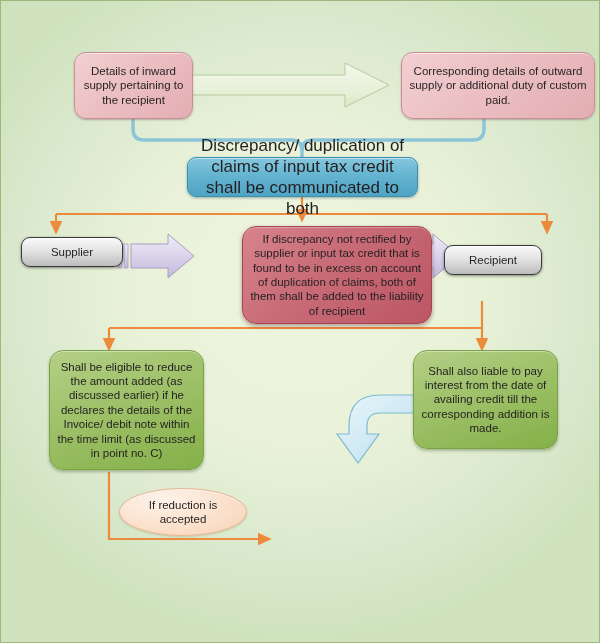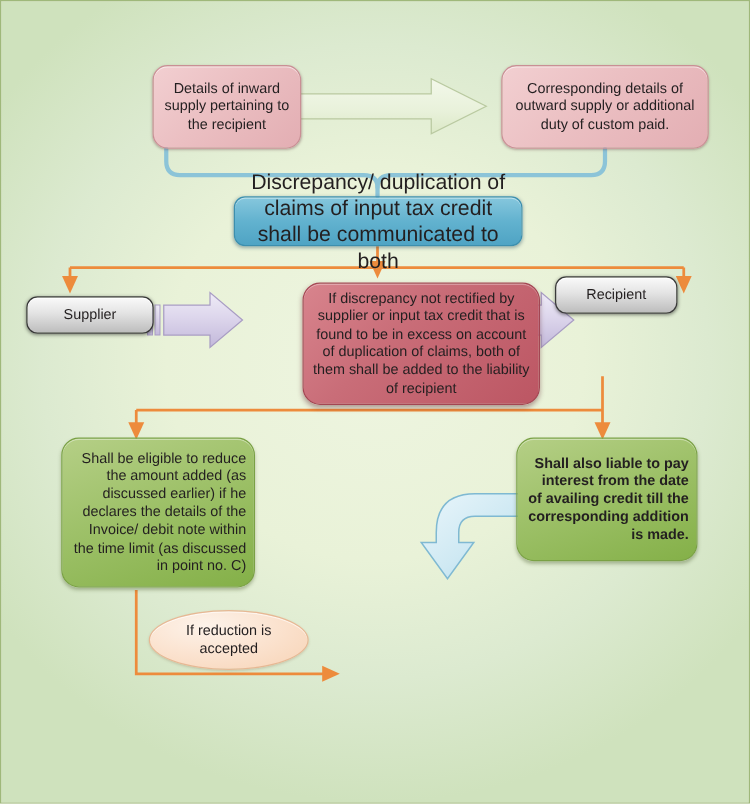--- a/index.html
+++ b/index.html
@@ -72,21 +72,20 @@
     font-size:11.5px;
     margin-left:48px;
   }
   
   .green{
     background:linear-gradient(160deg,#b5cf86 0%,#9ec169 45%,#84b048 100%);
     border:1px solid #7aa145;
     border-radius:14px;
     box-shadow:0 2px 3px rgba(60,80,30,.35), inset 0 1px 0 rgba(255,255,255,.4);
     font-size:11.5px;
-    text-align:right;
   }
   
   .circle{
     background:radial-gradient(circle at 42% 30%, #fdf6ef 0%, #fbe6d5 45%, #f6cfb2 100%);
     border:1px solid #e8b994;
     border-radius:50%;
     box-shadow:0 1px 3px rgba(120,80,50,.25), inset 0 1px 0 rgba(255,255,255,.6);
     font-size:11.5px;
   }
 </style>
@@ -162,50 +161,50 @@
                L336,433
                L357,462
                L378,433
                L366,433
                L366,425
                Q366,412 379,412
                L418,412 z" fill="url(#bluearrow)" stroke="#7fb9d2" stroke-width="1.2"></path>
     </g>
   </svg>
 
-  <div class="node pink" style="left:73px;top:51px;width:119px;height:67px;margin-left:48px;">
+  <div class="node pink" style="left:73px;top:51px;width:119px;height:67px;">
     <span>Details of inward supply pertaining to the recipient</span>
   </div>
 
 
-  <div class="node pink" style="left:400px;top:51px;width:166px;height:67px;">
+  <div class="node pink" style="left:400px;top:51px;width:194px;height:67px;">
     <span>Corresponding details of outward supply or additional duty of custom paid.</span>
   </div>
 
   <div class="node teal" style="left:186px;top:156px;width:231px;height:40px;">
     <span>Discrepancy/ duplication of claims of input tax credit shall be communicated to both</span>
   </div>
 
   <div class="node grey" style="left:20px;top:236px;width:102px;height:30px;">
     <span>Supplier</span>
   </div>
 
   <div class="node red" style="left:193px;top:225px;width:190px;height:98px;">
     <span>If discrepancy not rectified by supplier or input tax credit that is found to be in excess on account of duplication of claims, both of them shall be added to the liability of recipient</span>
   </div>
 
-  <div class="node grey" style="left:443px;top:220px;width:98px;height:30px;">
+  <div class="node grey" style="left:443px;top:244px;width:98px;height:30px;">
     <span>Recipient</span>
   </div>
 
   <div class="node green" style="left:48px;top:349px;width:155px;height:120px;">
     <span>Shall be eligible to reduce the amount added (as discussed earlier) if he declares the details of the Invoice/ debit note within the time limit (as discussed in point no. C)</span>
   </div>
 
-  <div class="node green" style="left:412px;top:349px;width:145px;height:99px;font-weight:bold;">
+  <div class="node green" style="left:412px;top:349px;width:145px;height:99px;">
     <span>Shall also liable to pay interest from the date of availing credit till the corresponding addition is made.</span>
   </div>
 
   <div class="node peach" style="left:118px;top:487px;width:128px;height:48px;z-index:6;">
     <span>If reduction is accepted</span>
   </div>
 
 
 </div>
 

